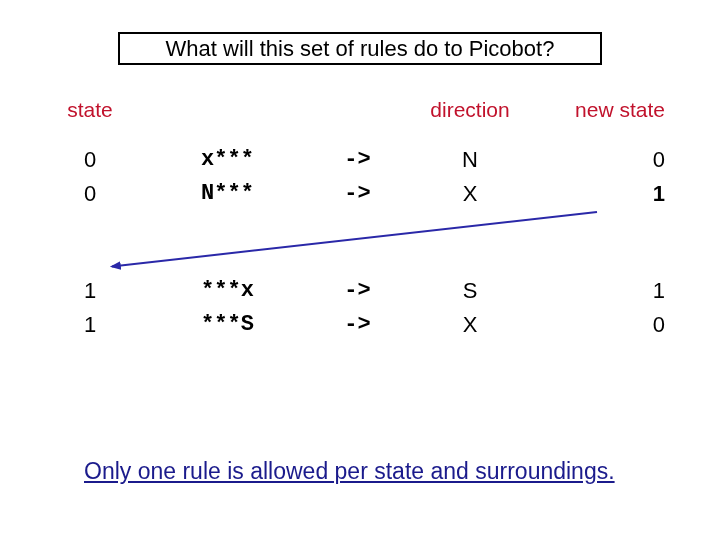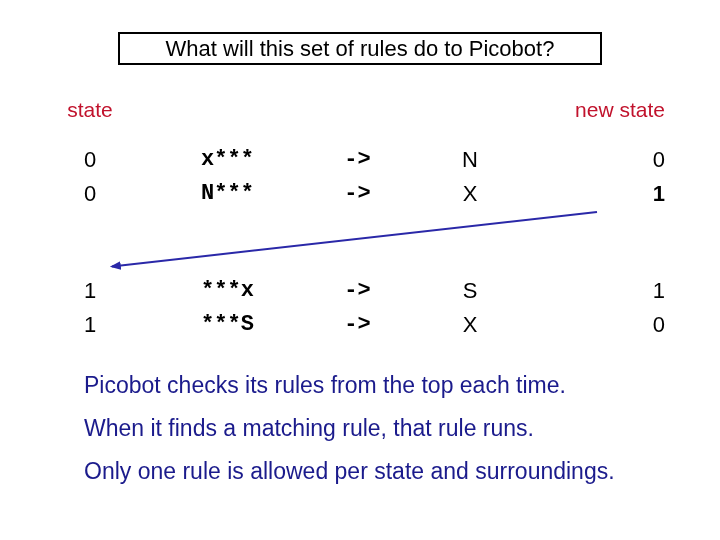--- a/index.html
+++ b/index.html
@@ -41,33 +41,34 @@
   .bold{font-weight:700;}
   .arrow-overlay{position:absolute;left:0;top:0;width:720px;height:540px;pointer-events:none;}
   .arrow-overlay line{stroke:var(--arrow);stroke-width:2;}
   .arrow-overlay .arrow-head{fill:var(--arrow);}
   .note{
     position:absolute;left:84px;margin:0;
     font-size:23px;color:var(--notes-text);white-space:nowrap;
   }
   .note-1{top:372px;}
   .note-2{top:415px;}
-  .note-3{top:458px;}
+  .note-3{top:458px;text-decoration:underline;}
 </style>
 </head>
 <body>
 
 <div class="slide">
 
   <div class="title-box">
     <span>What will this set of rules do to Picobot?</span>
   </div>
 
   <div class="row" style="top:98px">
     <span class="cell c-state hdr">state</span>
+    <span class="cell c-dir hdr">direction</span>
     <span class="cell c-new hdr">new state</span>
   </div>
 
   <div class="row" style="top:147px">
     <span class="cell c-state">0</span>
     <span class="cell c-surr">x***</span>
     <span class="cell c-arr">-&gt;</span>
     <span class="cell c-dir">N</span>
     <span class="cell c-new">0</span>
   </div>
@@ -98,17 +99,15 @@
 
   <svg class="arrow-overlay" viewBox="0 0 720 540" xmlns="http://www.w3.org/2000/svg">
     <defs>
       <marker id="ah" viewBox="0 0 10 8" markerWidth="11" markerHeight="9" refX="8" refY="4" orient="auto" markerUnits="userSpaceOnUse">
         <path class="arrow-head" d="M0,0 L10,4 L0,8 Z"></path>
       </marker>
     </defs>
     <line x1="597" y1="212" x2="112" y2="266.5" marker-end="url(#ah)"></line>
   </svg>
 
-  <p class="note note-1">Picobot checks its rules from the top each time.</p>
-  <p class="note note-2">When it finds a matching rule, that rule runs.</p>
   <p class="note note-3">Only one rule is allowed per state and surroundings.</p>
 
 </div>
 
 </body></html>

